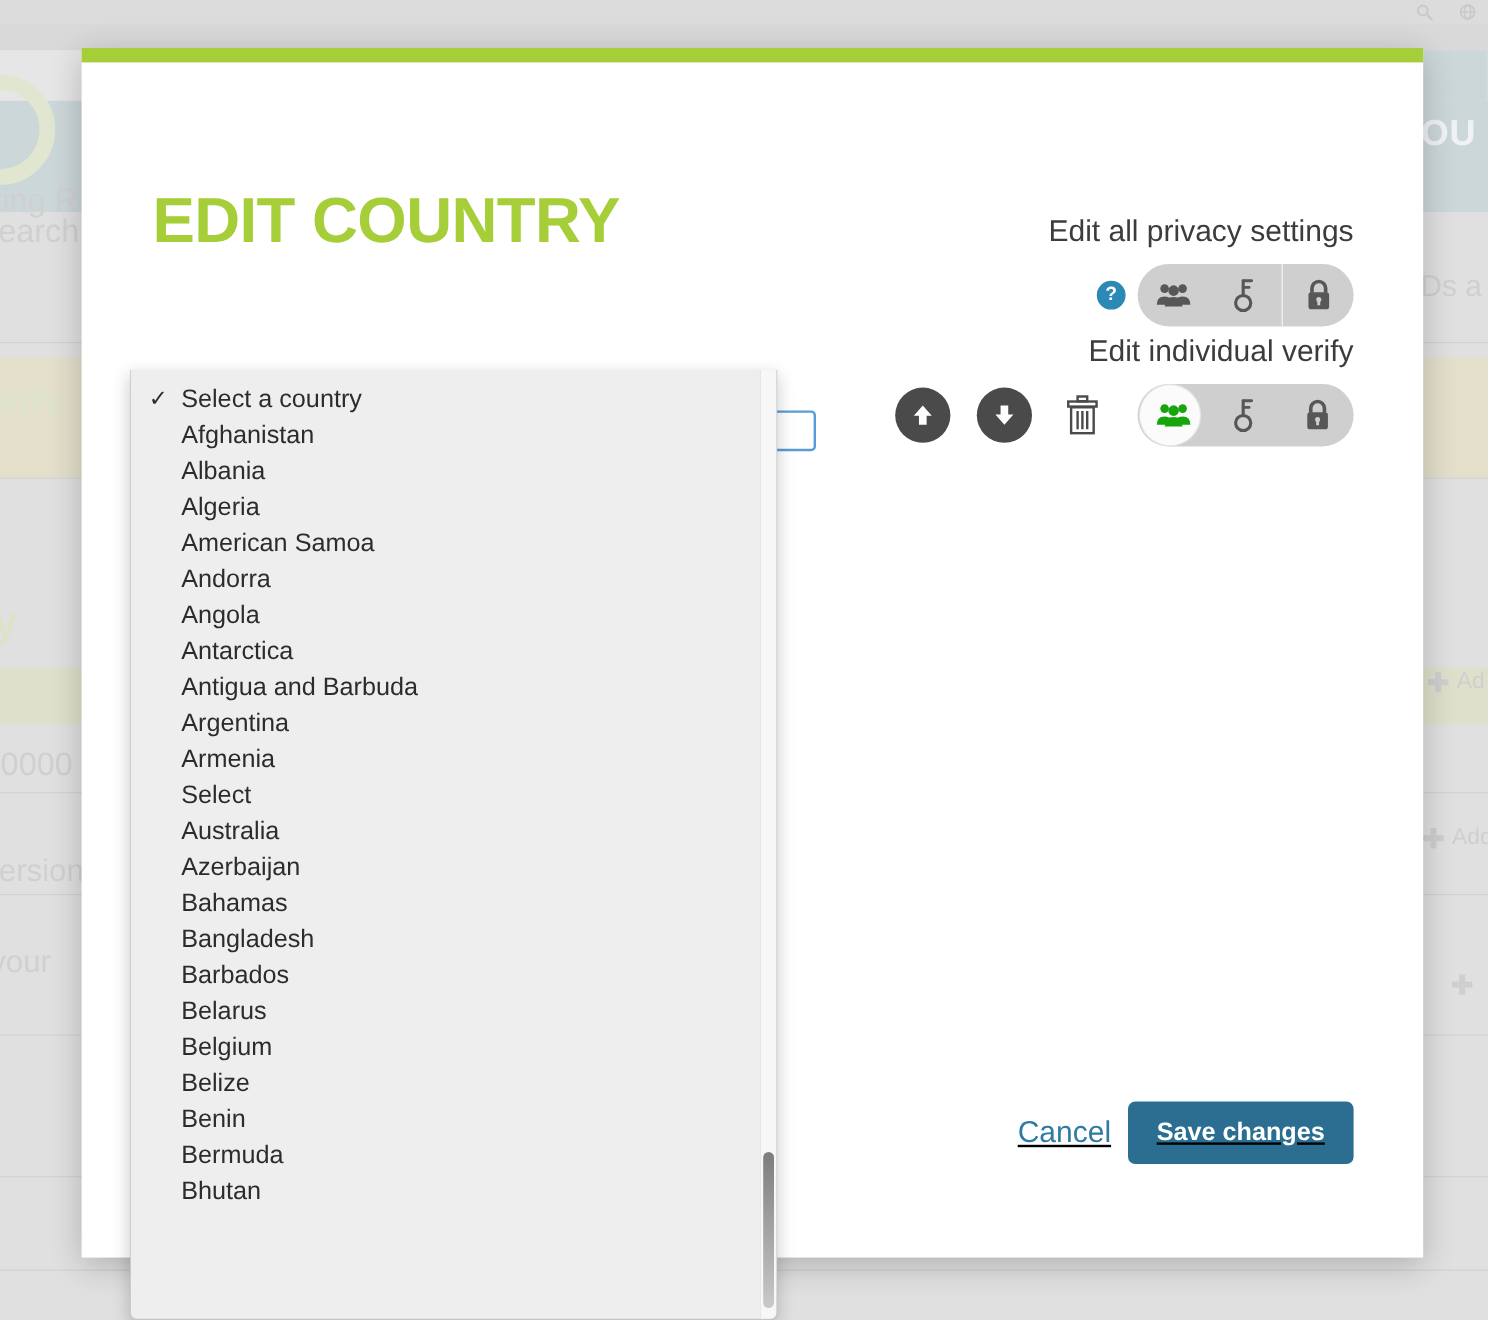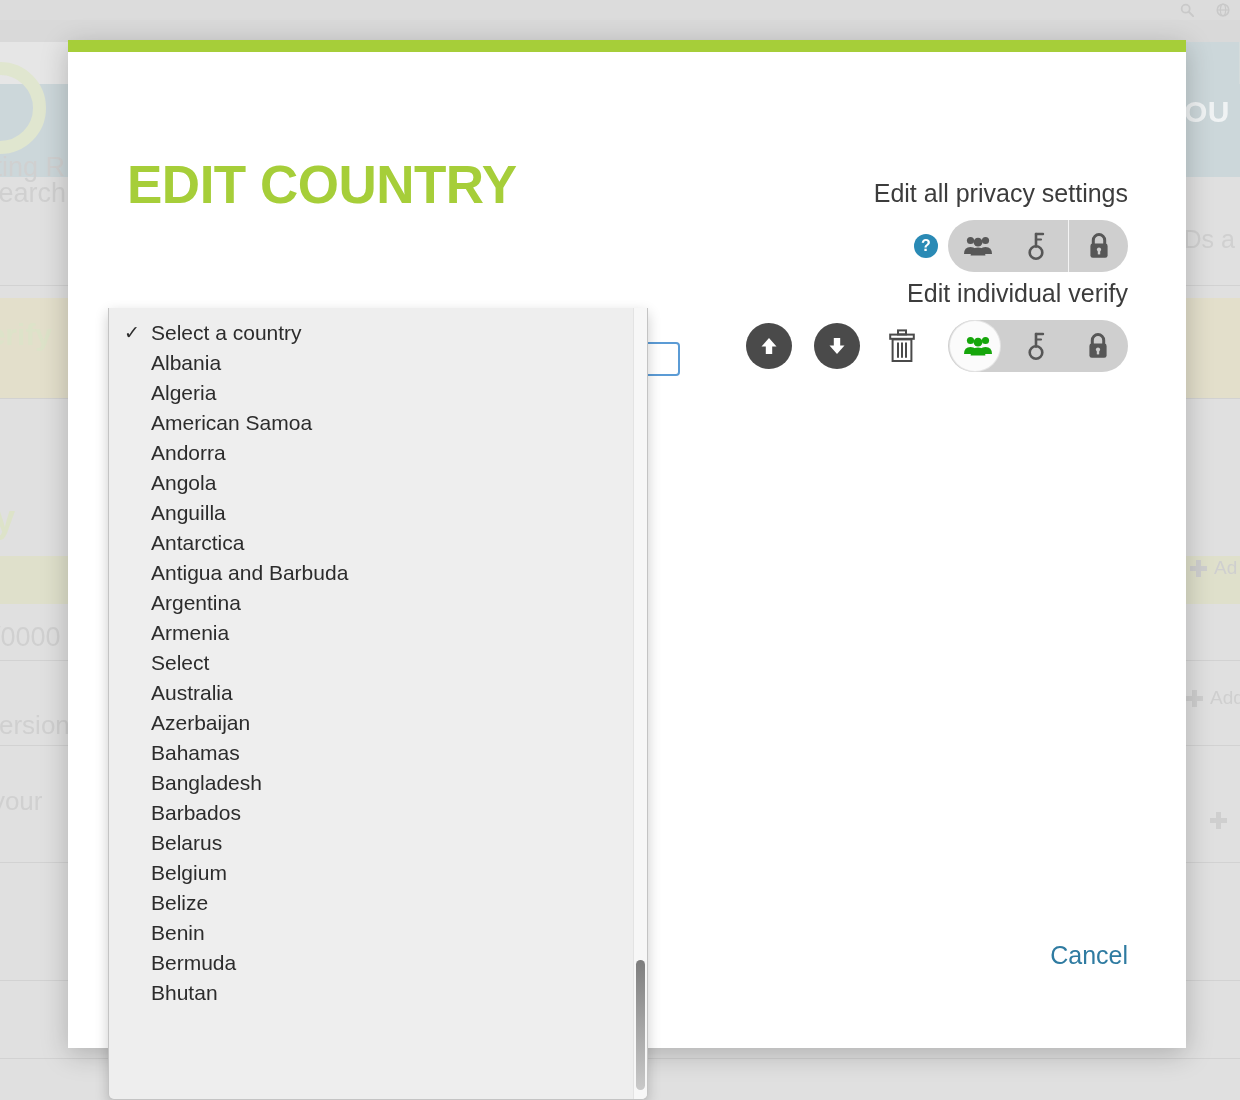--- a/index.html
+++ b/index.html
@@ -225,21 +225,21 @@
   }
   #dd-scroll-thumb {
     position: absolute; right: 2px; top: 652px;
     width: 9px; height: 130px; border-radius: 5px;
     background: linear-gradient(to bottom,#7d7d7d,#c9c9c9);
   }
 
   
   #modal-footer {
     position: absolute; right: 58px; bottom: 78px;
-    display: flex; align-items: center; gap: 14px;
+    display: flex; align-items: center; gap: 14px; text-decoration: underline;
   }
   #cancel-button {
     font-size: 25px; color: #2f7ba1; cursor: pointer;
     background: none; border: none; padding: 0;
     font-family: "Liberation Sans", sans-serif;
   }
   #save-button {
     background: #2b6e91;
     color: #fff;
     font-size: 21px; font-weight: bold;
@@ -416,32 +416,33 @@
           </svg>
         </div>
       </div>
     </div>
   </div>
 
   <div id="country-select"></div>
 
   <div id="modal-footer">
     <button id="cancel-button">Cancel</button>
+    <button id="save-button">Save changes</button>
   </div>
 </div>
 
 <div id="dropdown">
   <div id="dropdown-list">
       <div class="dd-item"><span class="dd-check">✓</span><span>Select a country</span></div>
+      <div class="dd-item"><span>Afghanistan</span></div>
       <div class="dd-item"><span>Albania</span></div>
       <div class="dd-item"><span>Algeria</span></div>
       <div class="dd-item"><span>American Samoa</span></div>
       <div class="dd-item"><span>Andorra</span></div>
       <div class="dd-item"><span>Angola</span></div>
-      <div class="dd-item"><span>Anguilla</span></div>
       <div class="dd-item"><span>Antarctica</span></div>
       <div class="dd-item"><span>Antigua and Barbuda</span></div>
       <div class="dd-item"><span>Argentina</span></div>
       <div class="dd-item"><span>Armenia</span></div>
       <div class="dd-item"><span>Select</span></div>
       <div class="dd-item"><span>Australia</span></div>
       <div class="dd-item"><span>Azerbaijan</span></div>
       <div class="dd-item"><span>Bahamas</span></div>
       <div class="dd-item"><span>Bangladesh</span></div>
       <div class="dd-item"><span>Barbados</span></div>

